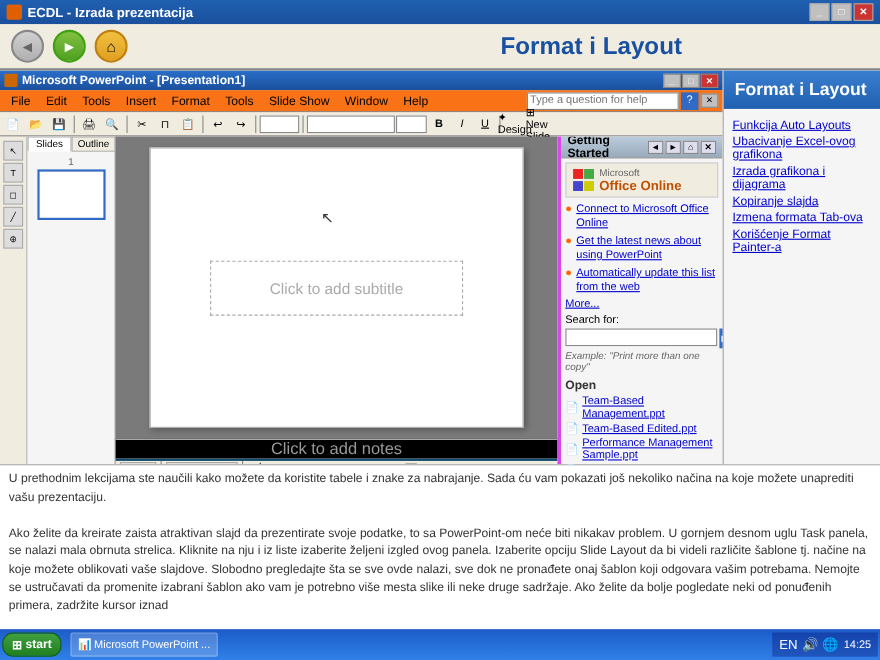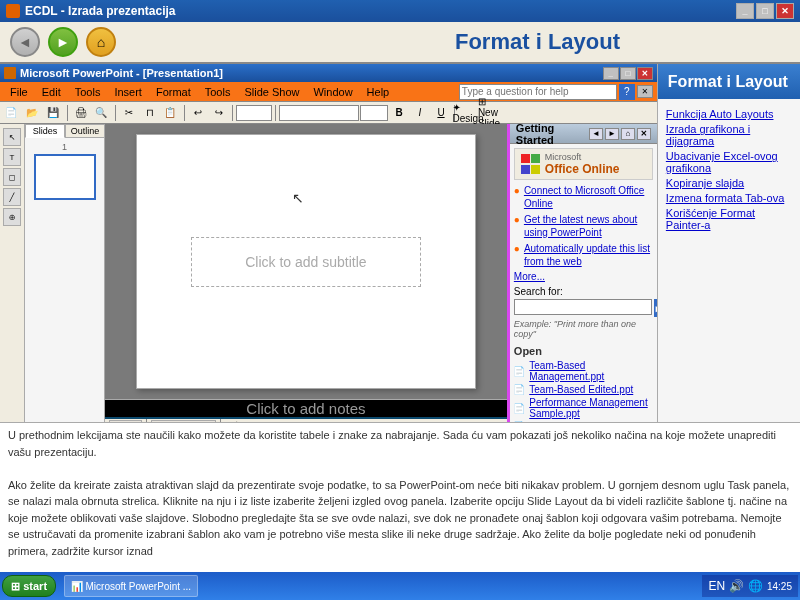--- a/index.html
+++ b/index.html
@@ -26,21 +26,21 @@
     .toolbar {
       background: #f0ece0; border-bottom: 1px solid #888; height: 22px;
       display: flex; align-items: center; padding: 0 2px; gap: 1px; flex-wrap: wrap;
     }
     .tb-btn {
       width: 20px; height: 18px; border: 1px solid transparent; background: transparent;
       display: flex; align-items: center; justify-content: center; font-size: 10px; cursor: pointer;
     }
     .tb-sep { width: 1px; height: 16px; background: #888; margin: 0 2px; }
     .tb-input { height: 16px; border: 1px solid #888; font-size: 10px; padding: 0 2px; background: white; }
-    .ask-input { width: 158px; }
+    .ask-input { width: 138px; }
     .zoom-input { width: 36px; }
     .font-input { width: 80px; }
     .size-input { width: 28px; }
 
     
     .left-sidebar {
       width: 25px; background: #f0ece0; border-right: 1px solid #aaa;
       display: flex; flex-direction: column; align-items: center; padding: 4px 2px; gap: 2px;
     }
     .sidebar-icon { width: 18px; height: 18px; background: #ddd; border: 1px solid #aaa; display: flex; align-items: center; justify-content: center; font-size: 8px; cursor: pointer; }
@@ -403,22 +403,22 @@
         </div>
       </div>
     </div>
 
     <div class="right-panel">
       <div class="rp-header">
         <span>Format i Layout</span>
       </div>
       <div class="rp-links">
         <a class="rp-link">Funkcija Auto Layouts</a>
+        <a class="rp-link">Ubacivanje Excel-ovog grafikona</a>
         <a class="rp-link">Izrada grafikona i dijagrama</a>
-        <a class="rp-link">Ubacivanje Excel-ovog grafikona</a>
         <a class="rp-link">Kopiranje slajda</a>
         <a class="rp-link">Izmena formata Tab-ova</a>
         <a class="rp-link">Korišćenje Format Painter-a</a>
       </div>
     </div>
   </div>
 
   <div class="bottom-text-area">
     <p>U prethodnim lekcijama ste naučili kako možete da koristite tabele i znake za nabrajanje. Sada ću vam pokazati još nekoliko načina na koje možete unaprediti vašu prezentaciju.</p>
     <br>

